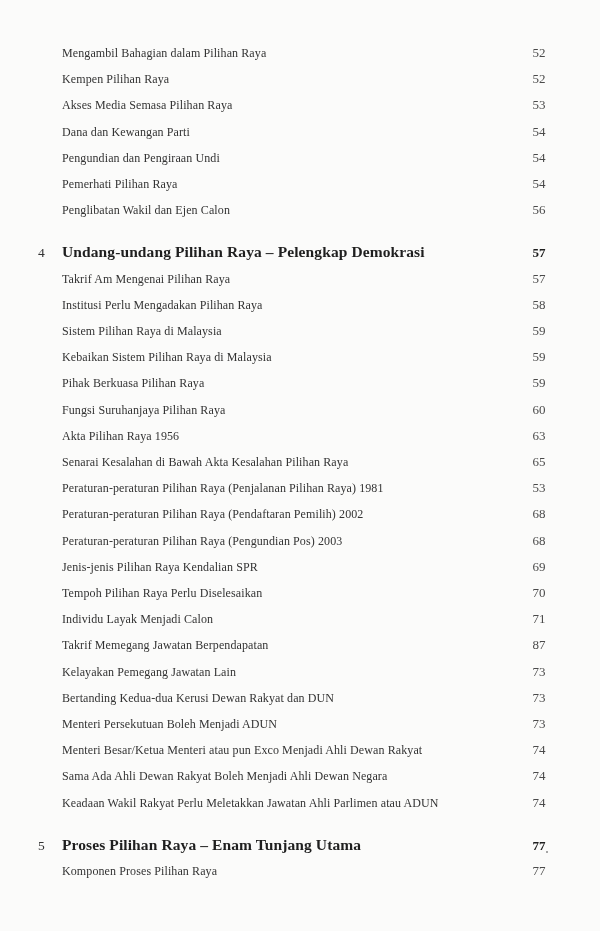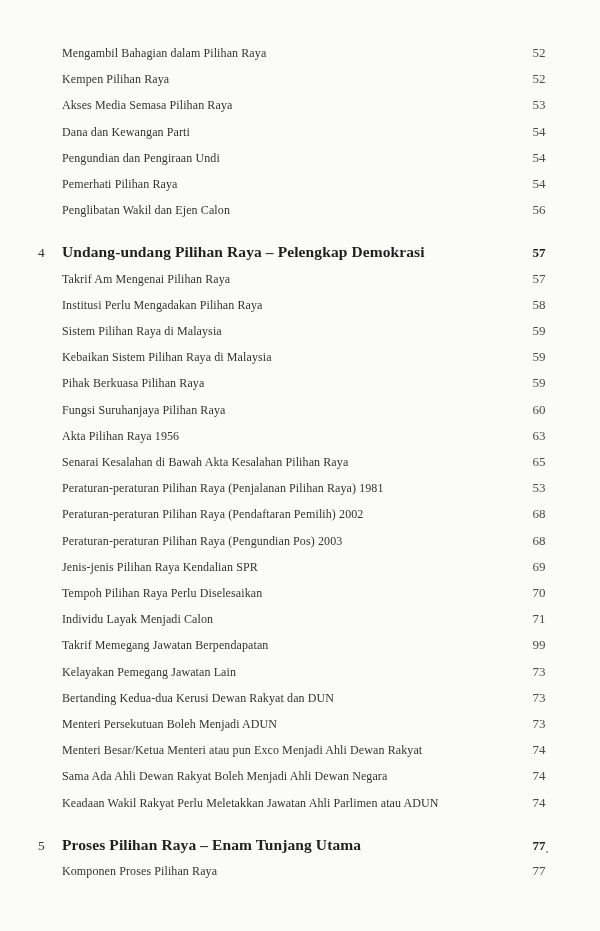--- a/index.html
+++ b/index.html
@@ -199,21 +199,21 @@
           <td class="col-page">70</td>
         </tr>
         <tr class="entry-sub">
           <td class="col-num"></td>
           <td class="col-title">Individu Layak Menjadi Calon</td>
           <td class="col-page">71</td>
         </tr>
         <tr class="entry-sub">
           <td class="col-num"></td>
           <td class="col-title">Takrif Memegang Jawatan Berpendapatan</td>
-          <td class="col-page">99</td>
+          <td class="col-page">87</td>
         </tr>
         <tr class="entry-sub">
           <td class="col-num"></td>
           <td class="col-title">Kelayakan Pemegang Jawatan Lain</td>
           <td class="col-page">73</td>
         </tr>
         <tr class="entry-sub">
           <td class="col-num"></td>
           <td class="col-title">Bertanding Kedua-dua Kerusi Dewan Rakyat dan DUN</td>
           <td class="col-page">73</td>

